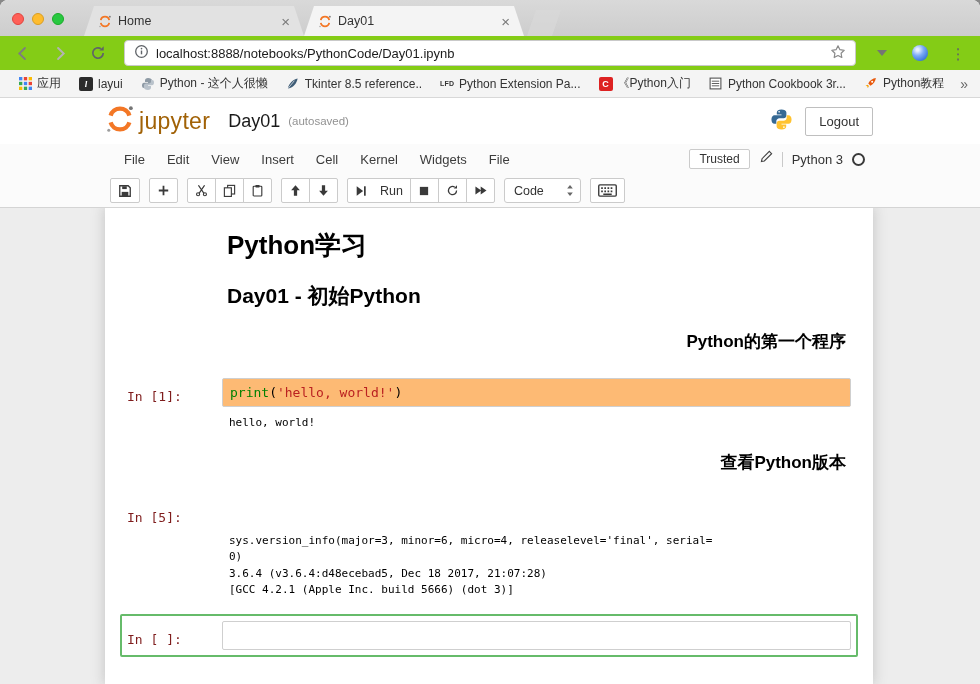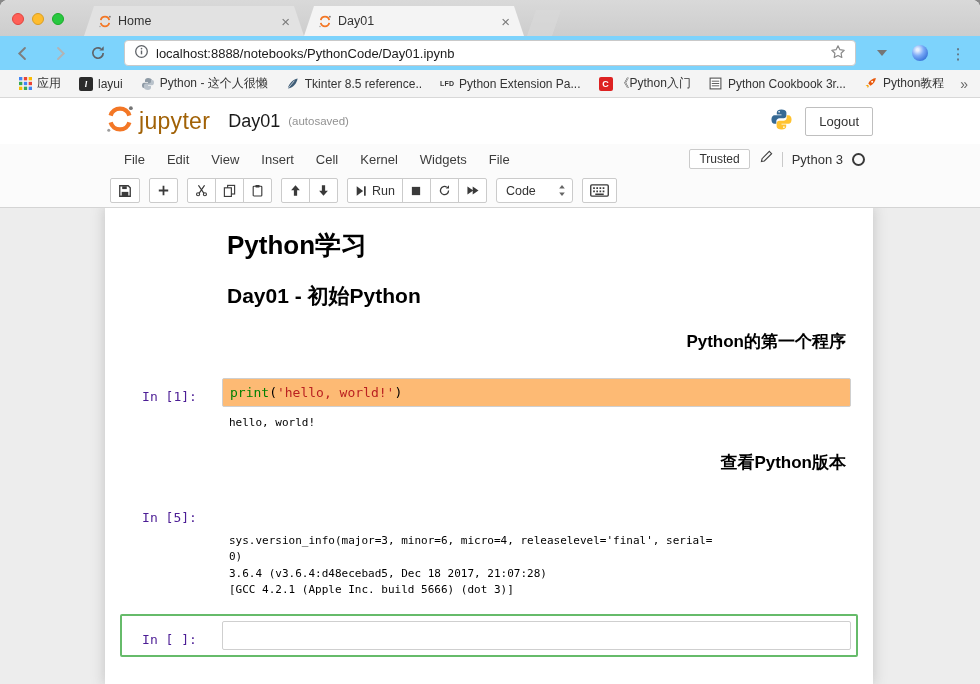--- a/index.html
+++ b/index.html
@@ -20,21 +20,21 @@
          padding: 0 14px; font-size: 12.5px; color: #333;
          clip-path: polygon(10px 0, calc(100% - 10px) 0, 100% 100%, 0 100%); }
   .tab.inactive { background: #E2E2E2; }
   .tab.active { background: #F4F4F4; }
   .tab-title { flex: 1; overflow: hidden; white-space: nowrap; text-overflow: ellipsis; }
   .tab-close { font-size: 15px; color: #7a7a7a; line-height: 1; cursor: default; }
   .newtab { width: 34px; height: 26px; margin-left: 3px; background: #D9D9D9; opacity: .7;
             clip-path: polygon(9px 0, 100% 0, calc(100% - 9px) 100%, 0 100%); }
 
   
-  .urlrow { height: 34px; background: #7dd3fc; display: flex; align-items: center;
+  .urlrow { height: 34px; background: #84cc16; display: flex; align-items: center;
             padding: 0 10px; gap: 14px; }
   .navbtn { width: 24px; height: 24px; display: flex; align-items: center; justify-content: center; }
   .omnibox { flex: 1; height: 26px; background: #fff; border: 1px solid #C9C9C9;
              border-radius: 4px; display: flex; align-items: center; gap: 7px;
              padding: 0 9px; font-size: 13px; color: #1b1b1b; }
   .omni-url { flex: 1; white-space: nowrap; overflow: hidden; }
   .tri-down { width: 0; height: 0; border-left: 5px solid transparent; border-right: 5px solid transparent;
               border-top: 6px solid #757575; }
   .sphere { width: 16px; height: 16px; border-radius: 50%;
             background: radial-gradient(circle at 35% 30%, #E8F0FE 8%, #7BAAF7 40%, #3C78DC 75%, #2A5FC0); }
@@ -70,38 +70,38 @@
   .trusted { border: 1px solid #CBCBCB; border-radius: 2px; padding: 2px 9px;
              font-size: 12px; color: #333; background: #fff; }
   .vsep { width: 1px; height: 15px; background: #C9C9C9; }
   .kernel-name { font-size: 13px; color: #333; }
   .kcircle { width: 13px; height: 13px; border: 2px solid #3a3a3a; border-radius: 50%; }
 
   
   .jtoolbar { height: 34px; background: #FBFBFB; border-bottom: 1px solid #D4D4D4;
               display: flex; align-items: center; padding: 0 0 0 110px; gap: 9px; }
   .tbtn { height: 25px; min-width: 29px; display: inline-flex; align-items: center; justify-content: center;
-          gap: 5px; background: #fff; border: 1px solid #CBCBCB; border-radius: 2px;
+          gap: 13px; background: #fff; border: 1px solid #CBCBCB; border-radius: 2px;
           padding: 0 7px; font-size: 12.5px; color: #333; }
   .btn-group { display: inline-flex; }
   .btn-group .tbtn { border-radius: 0; margin-left: -1px; }
   .btn-group .tbtn:first-child { border-radius: 2px 0 0 2px; margin-left: 0; }
   .btn-group .tbtn:last-child { border-radius: 0 2px 2px 0; }
   .cellselect { height: 25px; border: 1px solid #CBCBCB; border-radius: 3px; background: #fff;
                 display: inline-flex; align-items: center; gap: 22px; padding: 0 6px 0 9px;
                 font-size: 12.5px; color: #333; }
 
   
   .nbarea { height: 476px; background: #EDEDED; overflow: hidden; }
   .nbcontainer { margin-left: 105px; width: 768px; min-height: 476px; background: #fff;
                  box-shadow: 0 0 12px 1px rgba(87,87,87,.25); padding: 14px 15px 0; }
   .cell { padding: 6px; border: 1px solid transparent; border-radius: 2px; }
   .row { display: flex; }
-  .prompt { width: 95px; flex: none; text-align: center; padding: 11px 10px 0 0;
-            font-family: "DejaVu Sans Mono", monospace; font-size: 13px; color: #4c1d95; }
+  .prompt { width: 95px; flex: none; text-align: left; padding: 11px 10px 0 0;
+            font-family: "DejaVu Sans Mono", monospace; font-size: 13px; color: #7f1d1d; }
   .rendered { flex: 1; padding: 0 5px; }
   .rendered h1 { font-size: 26px; font-weight: bold; color: #000; margin: 2px 0 4px; line-height: 1.15; }
   .rendered h2 { font-size: 21px; font-weight: bold; color: #000; margin: 5px 0 4px; line-height: 1.15; }
   .rendered h3 { font-size: 17px; font-weight: bold; color: #000; margin: 6px 0 12px; line-height: 1.15; text-align: right; }
   .input_area { flex: 1; border: 1px solid #CFCFCF; border-radius: 2px; background: #fdba74;
                 padding: 5px 7px; font-family: "DejaVu Sans Mono", monospace; font-size: 13px;
                 line-height: 17px; color: #000; }
   .codeline { min-height: 17px; white-space: pre; }
   .tok-keyword { color: #008000; font-weight: bold; }
   .tok-builtin { color: #008000; }

